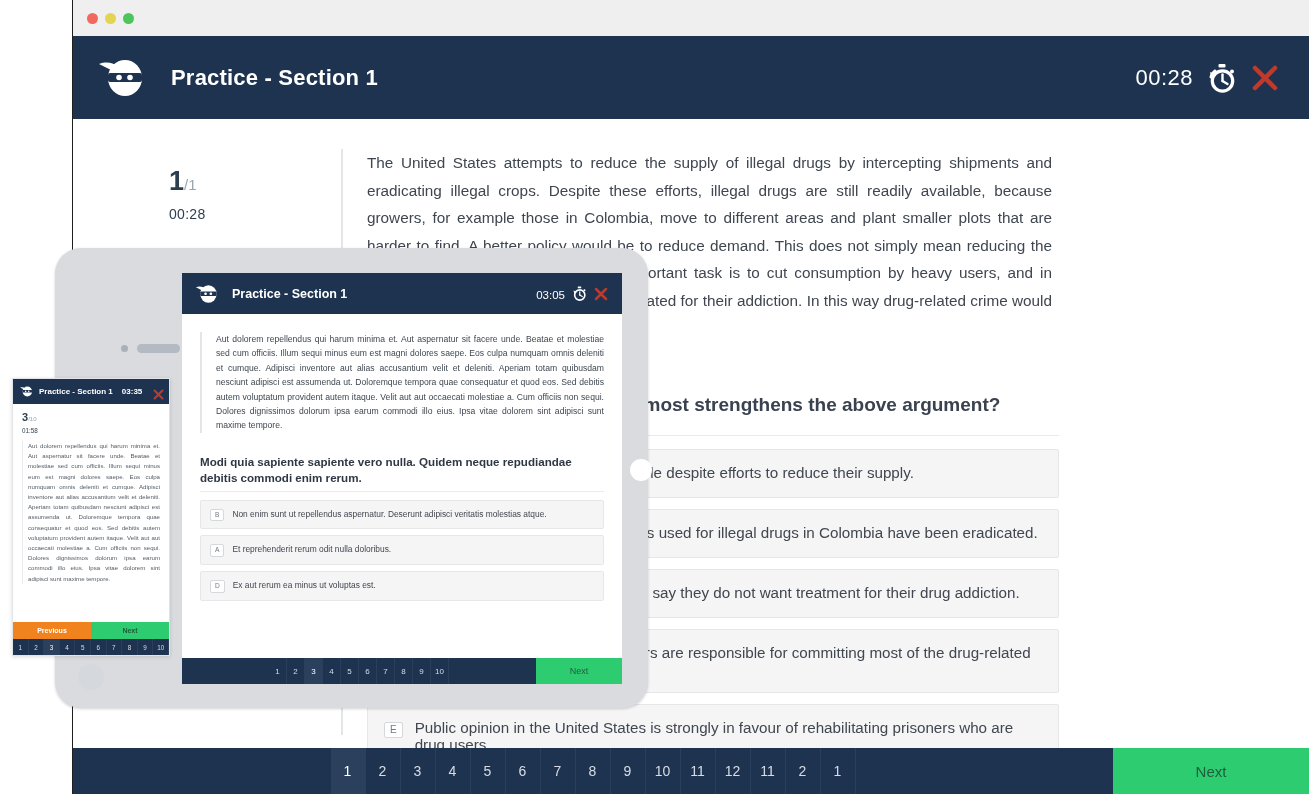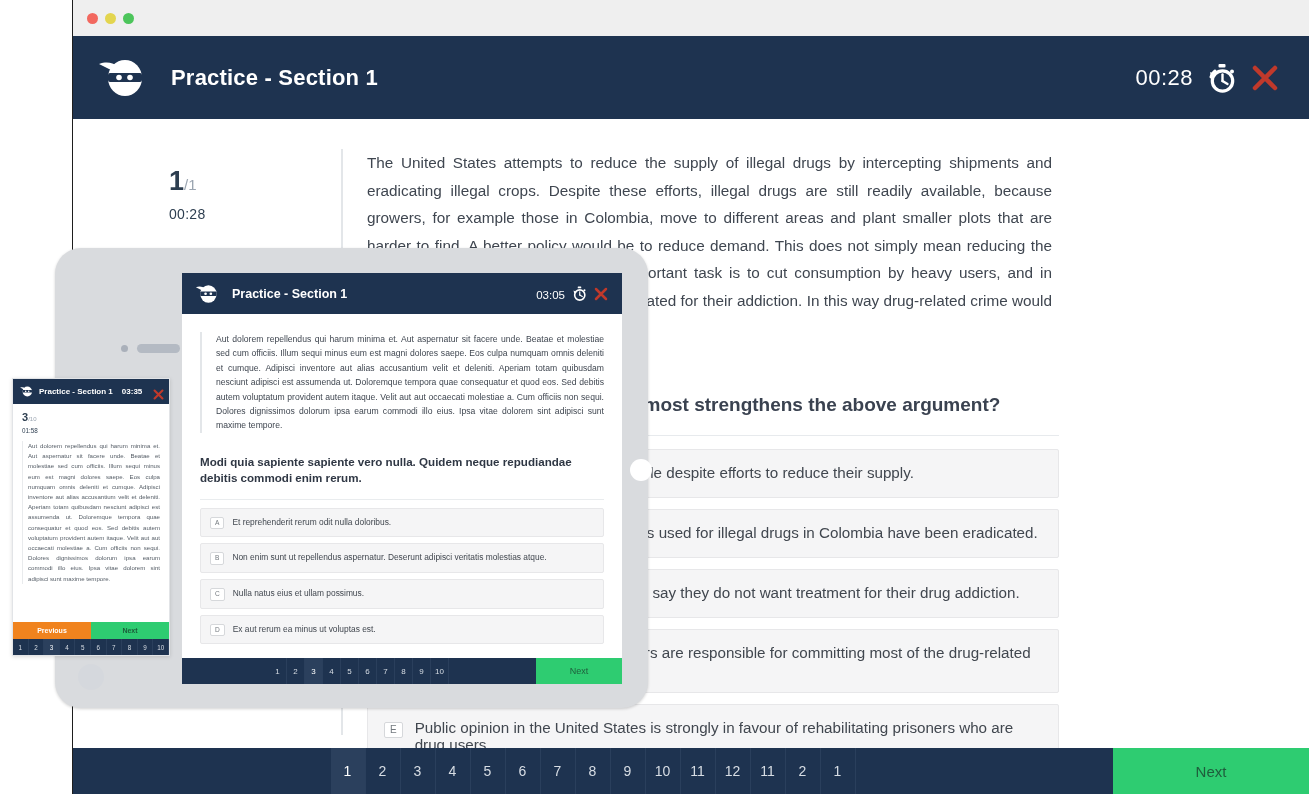--- a/index.html
+++ b/index.html
@@ -112,21 +112,21 @@
   .t-timer { font-size: 11.5px; }
   .t-sw { width: 15px; height: 15px; }
   .t-x { width: 14px; height: 14px; }
   .t-body { padding: 18px 18px 0 18px; border-left: none; }
   .t-passage {
     color: #3f4650; font-size: 8.6px; line-height: 14.4px; text-align: justify;
     padding-left: 14px; border-left: 2px solid #e3e6e9;
   }
   .t-stem {
     color: #2f3744; font-size: 11.6px; font-weight: 700; line-height: 16px;
-    margin-top: 21px; padding-bottom: 13px; border-bottom: 1px solid #e9ecee;
+    margin-top: 21px; padding-bottom: 5px; border-bottom: 1px solid #e9ecee;
   }
   .t-answers { margin-top: 8px; }
   .t-answer {
     background: #f5f5f6; border: 1px solid #e7e7e9; border-radius: 2px;
     padding: 7px 9px; margin-bottom: 6px; color: #41474f; font-size: 8.4px;
     line-height: 13px; display: flex; gap: 8px; align-items: baseline;
   }
   .t-answer .lbl {
     border: 1px solid #d6d8db; background:#fff; color:#73797f; font-size: 6.6px;
     padding: 2px 4px; border-radius: 2px; flex: none; line-height: 1;
@@ -330,30 +330,26 @@
             </svg>
           </span>
         </span>
       </div>
 
       <div class="t-body">
         <div class="t-passage">Aut dolorem repellendus qui harum minima et. Aut aspernatur sit facere unde. Beatae et molestiae sed cum officiis. Illum sequi minus eum est magni dolores saepe. Eos culpa numquam omnis deleniti et cumque. Adipisci inventore aut alias accusantium velit et deleniti. Aperiam totam quibusdam nesciunt adipisci est assumenda ut. Doloremque tempora quae consequatur et quod eos. Sed debitis autem voluptatum provident autem itaque. Velit aut aut occaecati molestiae a. Cum officiis non sequi. Dolores dignissimos dolorum ipsa earum commodi illo eius. Ipsa vitae dolorem sint adipisci sunt maxime tempore.</div>
         <div class="t-stem">Modi quia sapiente sapiente vero nulla. Quidem neque repudiandae debitis commodi enim rerum.</div>
         <div class="t-answers">
           <div class="t-answer">
+            <span class="lbl">B</span>
+            <span>Non enim sunt ut repellendus aspernatur. Deserunt adipisci veritatis molestias atque.</span>
+          </div>
+          <div class="t-answer">
             <span class="lbl">A</span>
             <span>Et reprehenderit rerum odit nulla doloribus.</span>
-          </div>
-          <div class="t-answer">
-            <span class="lbl">B</span>
-            <span>Non enim sunt ut repellendus aspernatur. Deserunt adipisci veritatis molestias atque.</span>
-          </div>
-          <div class="t-answer">
-            <span class="lbl">C</span>
-            <span>Nulla natus eius et ullam possimus.</span>
           </div>
           <div class="t-answer">
             <span class="lbl">D</span>
             <span>Ex aut rerum ea minus ut voluptas est.</span>
           </div>
         </div>
       </div>
 
       <div class="t-footer">
         <div class="t-fnav-spacer"></div>

